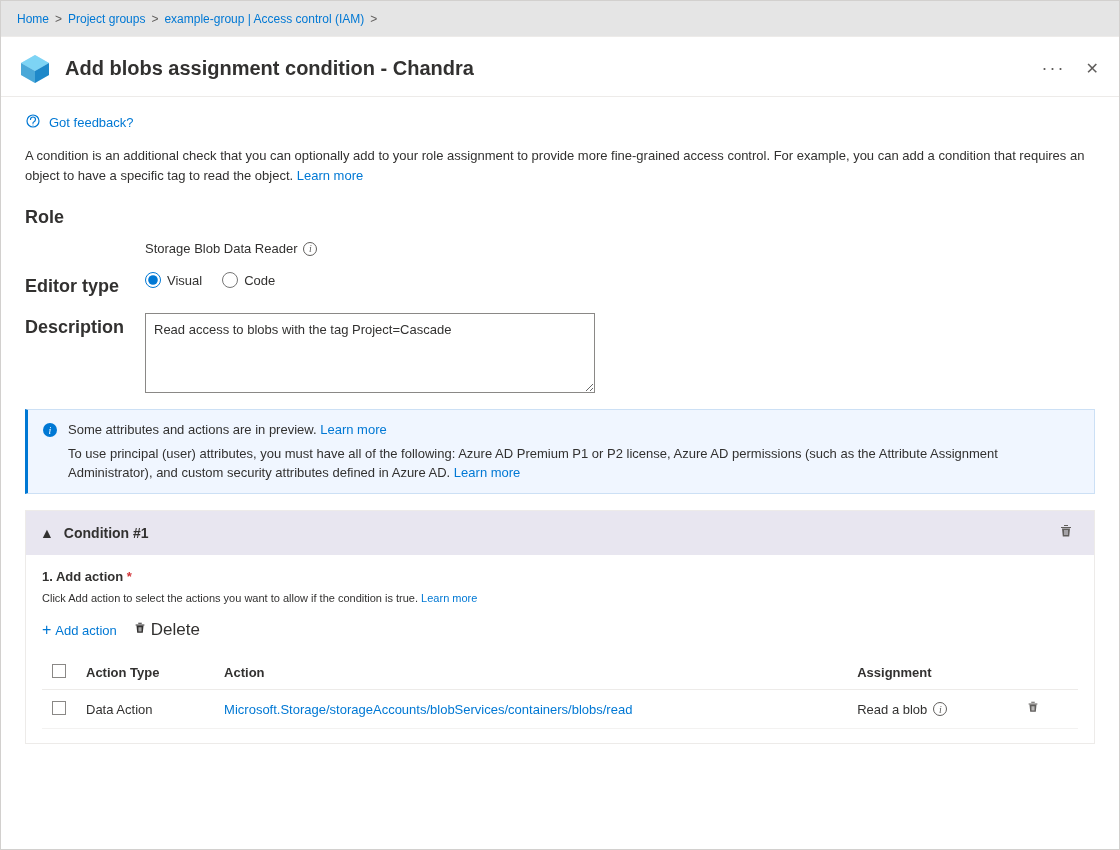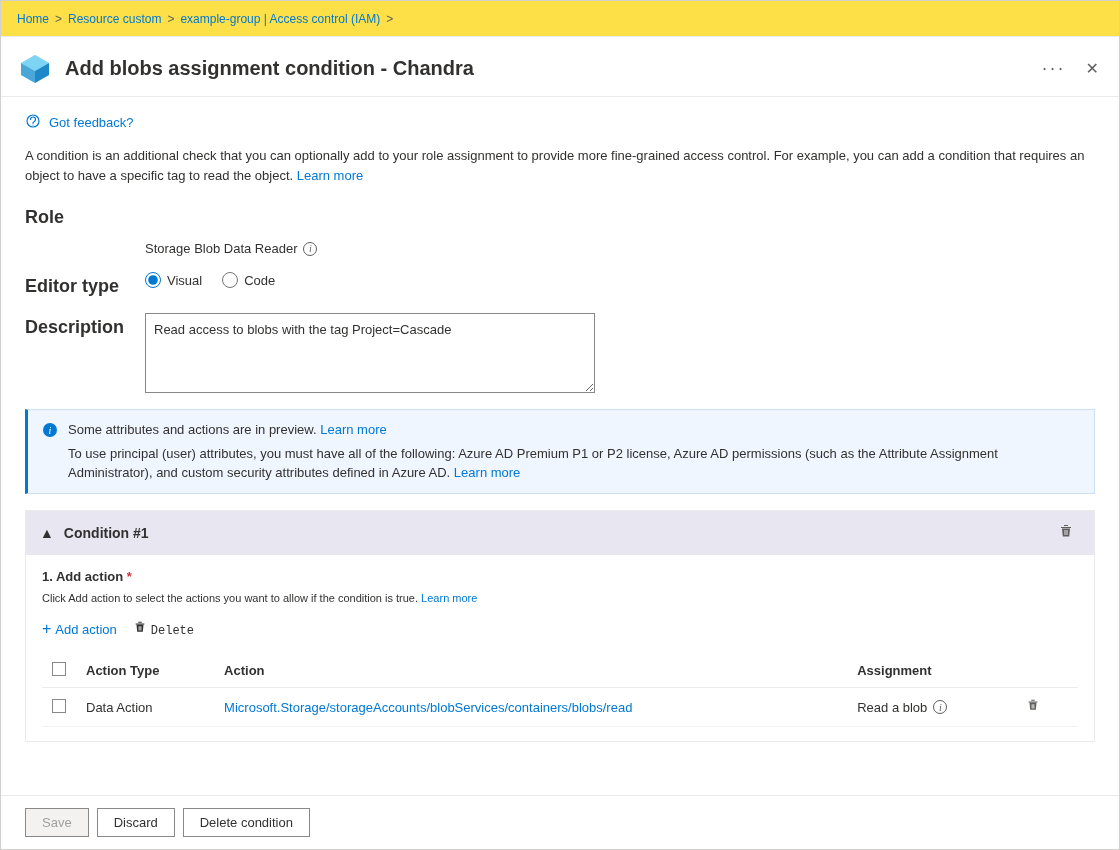--- a/index.html
+++ b/index.html
@@ -11,21 +11,21 @@
       display: flex;
       flex-direction: column;
       border: 1px solid #d2d0ce;
       overflow: hidden;
       position: relative;
     }
 
     
     .breadcrumb-bar {
       height: 36px;
-      background: #fde047;
+      background: #e5e5e5;
       border-bottom: 1px solid #edebe9;
       display: flex;
       align-items: center;
       padding: 0 16px;
       gap: 6px;
       font-size: 12px;
       color: #605e5c;
     }
     .breadcrumb-bar a { color: #0078d4; text-decoration: none; }
     .breadcrumb-bar span { color: #605e5c; }
@@ -269,24 +269,23 @@
       cursor: pointer;
       padding: 4px 0;
     }
     .delete-btn {
       display: flex;
       align-items: flex-end;
       gap: 4px;
       background: none;
       border: none;
       color: #323130;
-      font-size: 12px;
+      font-size: 17px;
       cursor: pointer;
       padding: 4px 0;
-      font-family: Liberation Mono, monospace;
     }
 
     
     .action-table {
       width: 100%;
       border-collapse: collapse;
       font-size: 13px;
     }
     .action-table th {
       text-align: left;
@@ -358,21 +357,21 @@
     }
   </style>
 </head>
 <body>
 
 <div class="outer-container">
 
   <div class="breadcrumb-bar">
     <a>Home</a>
     <span class="breadcrumb-separator">&gt;</span>
-    <a>Resource custom</a>
+    <a>Project groups</a>
     <span class="breadcrumb-separator">&gt;</span>
     <a>example-group | Access control (IAM)</a>
     <span class="breadcrumb-separator">&gt;</span>
   </div>
 
   <div class="panel-header">
     <div class="panel-header-icon cube-icon">
       <svg width="36" height="36" viewBox="0 0 36 36" xmlns="http://www.w3.org/2000/svg">
         <polygon points="18,4 32,12 32,24 18,32 4,24 4,12" fill="#50b4e6" opacity="0.3"></polygon>
         <polygon points="18,4 32,12 18,20 4,12" fill="#7dd4f5"></polygon>
@@ -526,19 +525,14 @@
                 </td>
               </tr>
             </tbody>
           </table>
         </div>
       </div>
 
     </div>
   </div>
 
-  <div class="panel-footer">
-    <button class="btn-save">Save</button>
-    <button class="btn-discard">Discard</button>
-    <button class="btn-delete">Delete condition</button>
-  </div>
 
 </div>
 
 </body></html>

